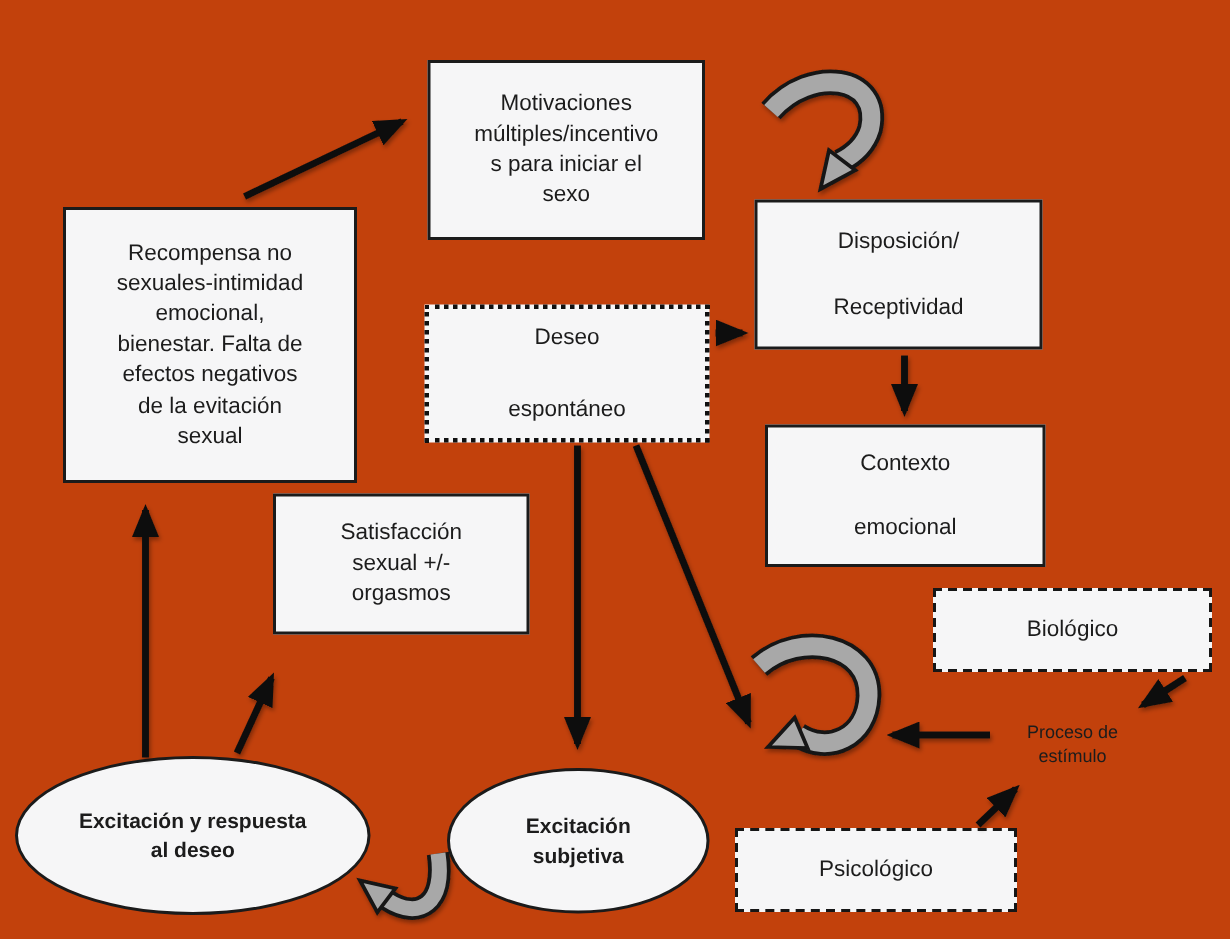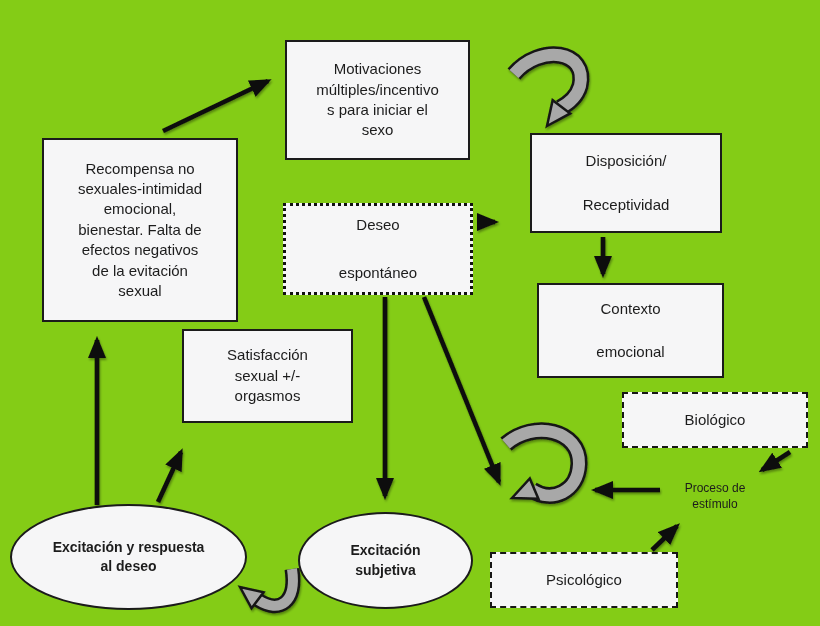--- a/index.html
+++ b/index.html
@@ -3,35 +3,35 @@
 <meta charset="utf-8">
 <style>
   html,body{margin:0;padding:0;}
   body{
     width:820px;height:626px;
     background:#f5f5f6;
     font-family:"Liberation Sans","DejaVu Sans",sans-serif;
     color:#1c1c1c;
     overflow:hidden;
   }
-  .canvas{position:relative;width:820px;height:626px;background:#84cc16;}
+  .canvas{position:relative;width:820px;height:626px;background:#c2410c;}
   .node{
     position:absolute;
     display:flex;flex-direction:column;
     align-items:center;justify-content:center;
     text-align:center;
     font-size:15px;line-height:1.36;
     background:#f6f6f7;
     box-sizing:border-box;
     z-index:2;
   }
   .solid{border:2px solid #1b1b1b;}
   .dotted{border:3px dotted #111;gap:28px;}
   .dashed{border:2px dashed #161616;}
-  .spread{row-gap:23px;margin-left:27px;}
+  .spread{row-gap:23px;}
   .ellipse{
     border:2px solid #1b1b1b;
     border-radius:50%;
     font-weight:600;
     font-size:14px;
   }
   .plain{background:transparent;font-size:12px;}
   .arrows{position:absolute;left:0;top:0;z-index:5;pointer-events:none;}
 </style>
 </head>

